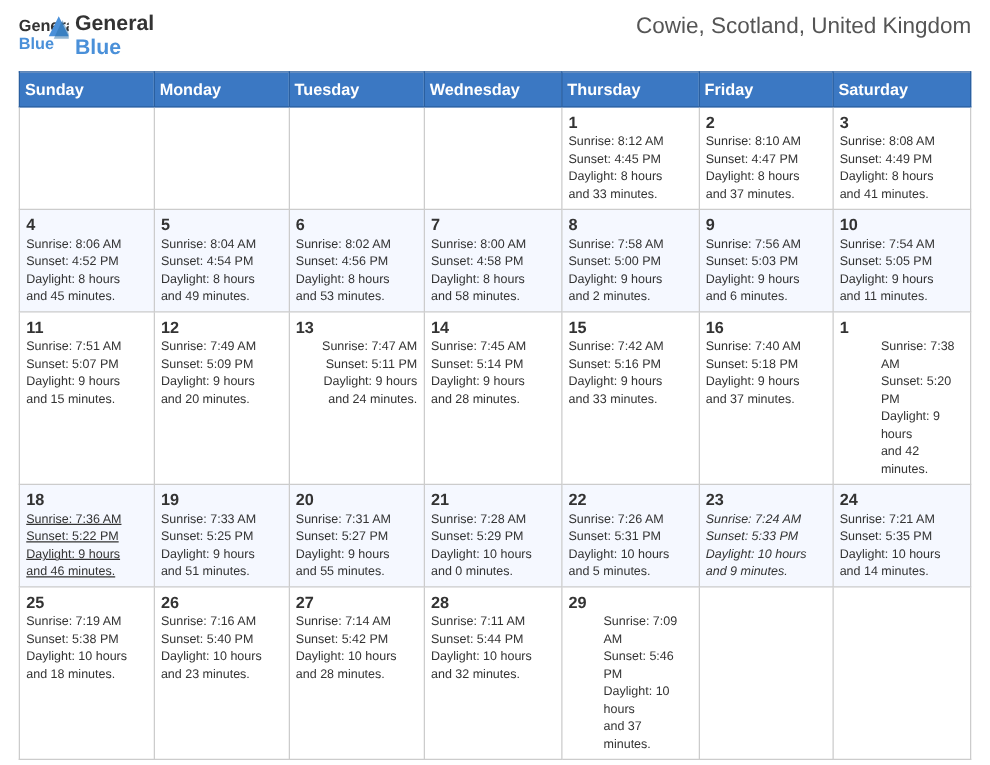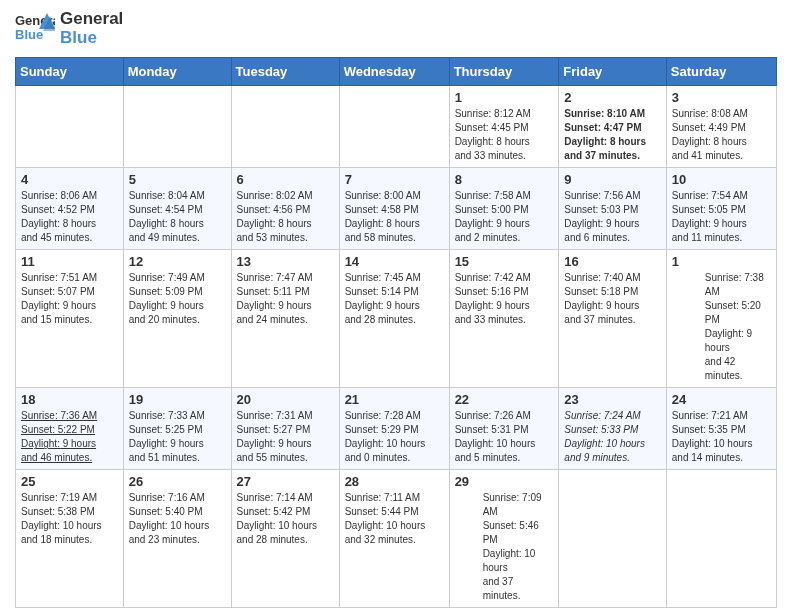--- a/index.html
+++ b/index.html
@@ -57,20 +57,21 @@
         <text x="0" y="28" font-size="13" font-weight="bold" fill="#4a90d9" font-family="Arial">Blue</text>
         <polygon points="32,2 40,18 24,18" fill="#4a90d9"></polygon>
         <polygon points="35,5 42,20 28,20" fill="#2a6faa" opacity="0.5"></polygon>
       </svg>
       <div style="margin-left:5px;">
         <div style="font-size:17px;font-weight:bold;color:#333;line-height:1.1;">General</div>
         <div style="font-size:17px;font-weight:bold;color:#4a90d9;line-height:1.1;">Blue</div>
       </div>
     </div>
     <div class="title-area">
+      <div class="location-title">Cowie, Scotland, United Kingdom</div>
     </div>
   </div>
 
   <table class="calendar">
     <thead>
       <tr>
 
       <th>Sunday</th>
           <th>Monday</th>
           <th>Tuesday</th>
@@ -88,21 +89,21 @@
           <td class="empty-cell"></td>
           <td>
             <span class="day-num">1</span>
             <div class="day-info" style="white-space: pre-line;">Sunrise: 8:12 AM
 Sunset: 4:45 PM
 Daylight: 8 hours
 and 33 minutes.</div>
           </td>
           <td>
             <span class="day-num">2</span>
-            <div class="day-info" style="white-space: pre-line; font-weight: bold;">Sunrise: 8:10 AM
+            <div class="day-info" style="white-space: pre-line;">Sunrise: 8:10 AM
 Sunset: 4:47 PM
 Daylight: 8 hours
 and 37 minutes.</div>
           </td>
           <td>
             <span class="day-num">3</span>
             <div class="day-info" style="white-space: pre-line;">Sunrise: 8:08 AM
 Sunset: 4:49 PM
 Daylight: 8 hours
 and 41 minutes.</div>
@@ -169,21 +170,21 @@
           </td>
           <td>
             <span class="day-num">12</span>
             <div class="day-info" style="white-space: pre-line;">Sunrise: 7:49 AM
 Sunset: 5:09 PM
 Daylight: 9 hours
 and 20 minutes.</div>
           </td>
           <td>
             <span class="day-num">13</span>
-            <div class="day-info" style="white-space: pre-line;">Sunrise: 7:47 AM
+            <div class="day-info" style="white-space: pre-line; text-align: right;">Sunrise: 7:47 AM
 Sunset: 5:11 PM
 Daylight: 9 hours
 and 24 minutes.</div>
           </td>
           <td>
             <span class="day-num">14</span>
             <div class="day-info" style="white-space: pre-line;">Sunrise: 7:45 AM
 Sunset: 5:14 PM
 Daylight: 9 hours
 and 28 minutes.</div>

